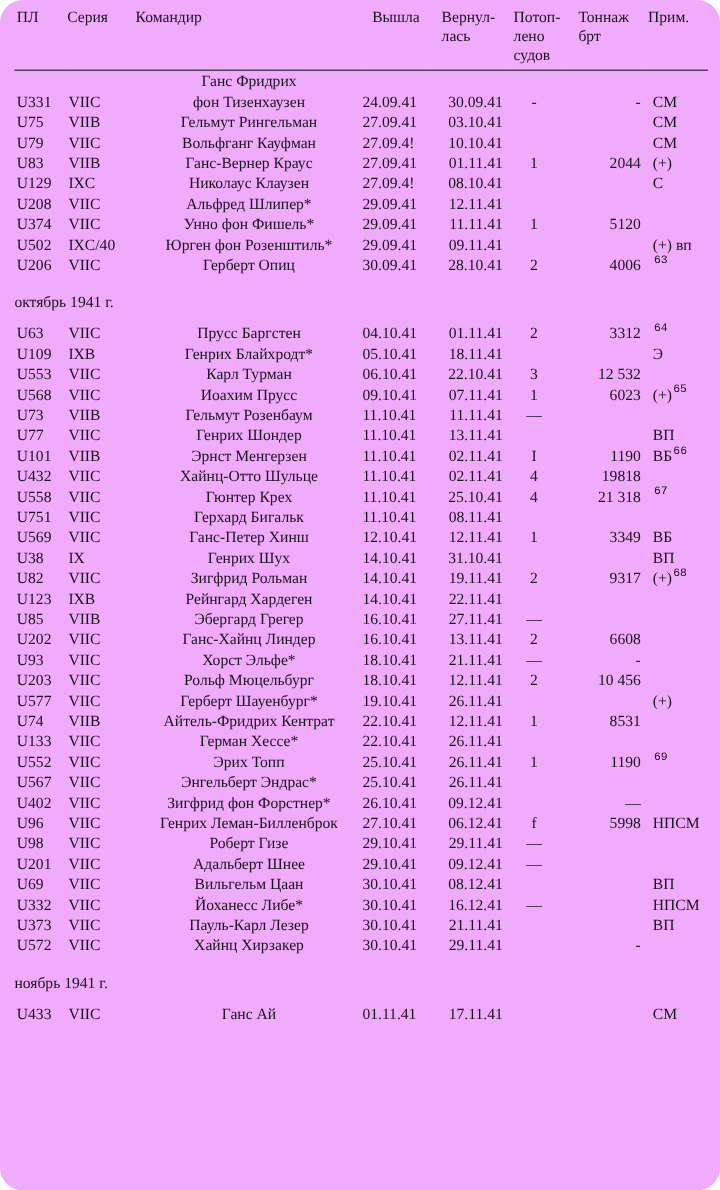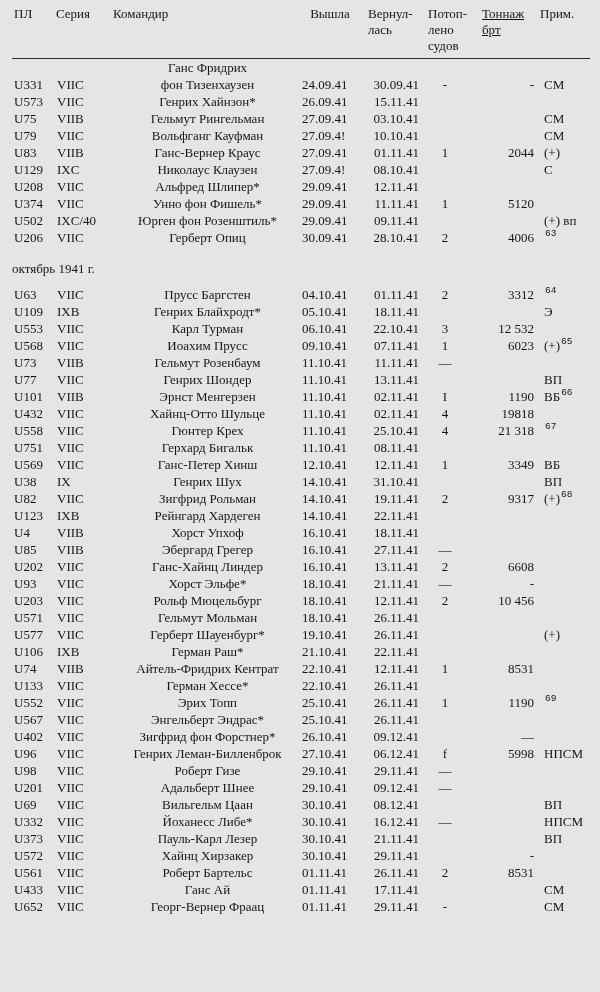--- a/index.html
+++ b/index.html
@@ -1,27 +1,28 @@
 <!DOCTYPE html>
 <html><head>
 <meta charset="utf-8">
 <style>
   html, body { margin: 0; padding: 0; }
   body { background: #ffffff; }
   .page {
     position: relative;
     width: 600px;
     height: 992px;
-    background: #e5e5e5;
+    background: #f0abfc;
     color: #161616;
     font-family: "Liberation Serif", "DejaVu Serif", serif;
     font-size: 13px;
     padding: 6px 10px 0 12px;
     box-sizing: border-box;
     overflow: hidden;
+    border-radius: 19px;
   }
   table.uboat-table {
     border-collapse: collapse;
     table-layout: fixed;
     width: 578px;
   }
   th, td {
     padding: 0;
     font-weight: normal;
     overflow: visible;
@@ -33,21 +34,21 @@
     line-height: 16px;
     padding-bottom: 4px;
     border-bottom: 1px solid #2b2b2b;
   }
   .h-pl   { padding-left: 2px; }
   .h-series { padding-left: 0; }
   .h-cmd  { padding-left: 3px; }
   .h-dep  { text-align: center; }
   .h-ret  { padding-left: 10px; }
   .h-sunk { padding-left: 6px; }
-  .h-ton  { padding-left: 14px; text-decoration: underline; }
+  .h-ton  { padding-left: 14px; }
   .h-note { padding-left: 2px; }
   tbody td {
     vertical-align: bottom;
     line-height: 17px;
     white-space: pre;
   }
   .td-pl     { padding-left: 2px; margin-left: 32px; }
   .td-series { padding-left: 1px; }
   .td-cmd    { padding-left: 3px; text-align: center; }
   .td-dep    { padding-right: 5px; }
@@ -107,30 +108,20 @@
           <td class="td-series">VIIC</td>
           <td class="td-cmd">Ганс Фридрих
 фон Тизенхаузен</td>
           <td class="td-dep">24.09.41</td>
           <td class="td-ret">30.09.41</td>
           <td class="td-sunk">-</td>
           <td class="td-ton">-</td>
           <td class="td-note">СМ</td>
         </tr>
         <tr class="data-row">
-          <td class="td-pl">U573</td>
-          <td class="td-series">VIIC</td>
-          <td class="td-cmd">Генрих Хайнзон*</td>
-          <td class="td-dep">26.09.41</td>
-          <td class="td-ret">15.11.41</td>
-          <td class="td-sunk"></td>
-          <td class="td-ton"></td>
-          <td class="td-note"></td>
-        </tr>
-        <tr class="data-row">
           <td class="td-pl">U75</td>
           <td class="td-series">VIIB</td>
           <td class="td-cmd">Гельмут Рингельман</td>
           <td class="td-dep">27.09.41</td>
           <td class="td-ret">03.10.41</td>
           <td class="td-sunk"></td>
           <td class="td-ton"></td>
           <td class="td-note">СМ</td>
         </tr>
         <tr class="data-row">
@@ -340,30 +331,20 @@
           <td class="td-pl">U123</td>
           <td class="td-series">IXB</td>
           <td class="td-cmd">Рейнгард Хардеген</td>
           <td class="td-dep">14.10.41</td>
           <td class="td-ret">22.11.41</td>
           <td class="td-sunk"></td>
           <td class="td-ton"></td>
           <td class="td-note"></td>
         </tr>
         <tr class="data-row">
-          <td class="td-pl">U4</td>
-          <td class="td-series">VIIB</td>
-          <td class="td-cmd">Хорст Упхоф</td>
-          <td class="td-dep">16.10.41</td>
-          <td class="td-ret">18.11.41</td>
-          <td class="td-sunk"></td>
-          <td class="td-ton"></td>
-          <td class="td-note"></td>
-        </tr>
-        <tr class="data-row">
           <td class="td-pl">U85</td>
           <td class="td-series">VIIB</td>
           <td class="td-cmd">Эбергард Грегер</td>
           <td class="td-dep">16.10.41</td>
           <td class="td-ret">27.11.41</td>
           <td class="td-sunk">—</td>
           <td class="td-ton"></td>
           <td class="td-note"></td>
         </tr>
         <tr class="data-row">
@@ -390,48 +371,28 @@
           <td class="td-pl">U203</td>
           <td class="td-series">VIIC</td>
           <td class="td-cmd">Рольф Мюцельбург</td>
           <td class="td-dep">18.10.41</td>
           <td class="td-ret">12.11.41</td>
           <td class="td-sunk">2</td>
           <td class="td-ton">10 456</td>
           <td class="td-note"></td>
         </tr>
         <tr class="data-row">
-          <td class="td-pl">U571</td>
-          <td class="td-series">VIIC</td>
-          <td class="td-cmd">Гельмут Мольман</td>
-          <td class="td-dep">18.10.41</td>
-          <td class="td-ret">26.11.41</td>
-          <td class="td-sunk"></td>
-          <td class="td-ton"></td>
-          <td class="td-note"></td>
-        </tr>
-        <tr class="data-row">
           <td class="td-pl">U577</td>
           <td class="td-series">VIIC</td>
           <td class="td-cmd">Герберт Шауенбург*</td>
           <td class="td-dep">19.10.41</td>
           <td class="td-ret">26.11.41</td>
           <td class="td-sunk"></td>
           <td class="td-ton"></td>
           <td class="td-note">(+)</td>
-        </tr>
-        <tr class="data-row">
-          <td class="td-pl">U106</td>
-          <td class="td-series">IXB</td>
-          <td class="td-cmd">Герман Раш*</td>
-          <td class="td-dep">21.10.41</td>
-          <td class="td-ret">22.11.41</td>
-          <td class="td-sunk"></td>
-          <td class="td-ton"></td>
-          <td class="td-note"></td>
         </tr>
         <tr class="data-row">
           <td class="td-pl">U74</td>
           <td class="td-series">VIIB</td>
           <td class="td-cmd">Айтель-Фридрих Кентрат</td>
           <td class="td-dep">22.10.41</td>
           <td class="td-ret">12.11.41</td>
           <td class="td-sunk">1</td>
           <td class="td-ton">8531</td>
           <td class="td-note"></td>
@@ -539,45 +500,28 @@
         <tr class="data-row">
           <td class="td-pl">U572</td>
           <td class="td-series">VIIC</td>
           <td class="td-cmd">Хайнц Хирзакер</td>
           <td class="td-dep">30.10.41</td>
           <td class="td-ret">29.11.41</td>
           <td class="td-sunk"></td>
           <td class="td-ton">-</td>
           <td class="td-note"></td>
         </tr>
-        <tr class="data-row">
-          <td class="td-pl">U561</td>
-          <td class="td-series">VIIC</td>
-          <td class="td-cmd">Роберт Бартельс</td>
-          <td class="td-dep">01.11.41</td>
-          <td class="td-ret">26.11.41</td>
-          <td class="td-sunk">2</td>
-          <td class="td-ton">8531</td>
-          <td class="td-note"></td>
+        <tr class="section-row">
+          <td class="section-title" colspan="8">ноябрь 1941 г.</td>
         </tr>
         <tr class="data-row">
           <td class="td-pl">U433</td>
           <td class="td-series">VIIC</td>
           <td class="td-cmd">Ганс Ай</td>
           <td class="td-dep">01.11.41</td>
           <td class="td-ret">17.11.41</td>
           <td class="td-sunk"></td>
-          <td class="td-ton"></td>
-          <td class="td-note">СМ</td>
-        </tr>
-        <tr class="data-row">
-          <td class="td-pl">U652</td>
-          <td class="td-series">VIIC</td>
-          <td class="td-cmd">Георг-Вернер Фраац</td>
-          <td class="td-dep">01.11.41</td>
-          <td class="td-ret">29.11.41</td>
-          <td class="td-sunk">-</td>
           <td class="td-ton"></td>
           <td class="td-note">СМ</td>
         </tr>
       </tbody>
   </table>
 </div>
 
 </body></html>

